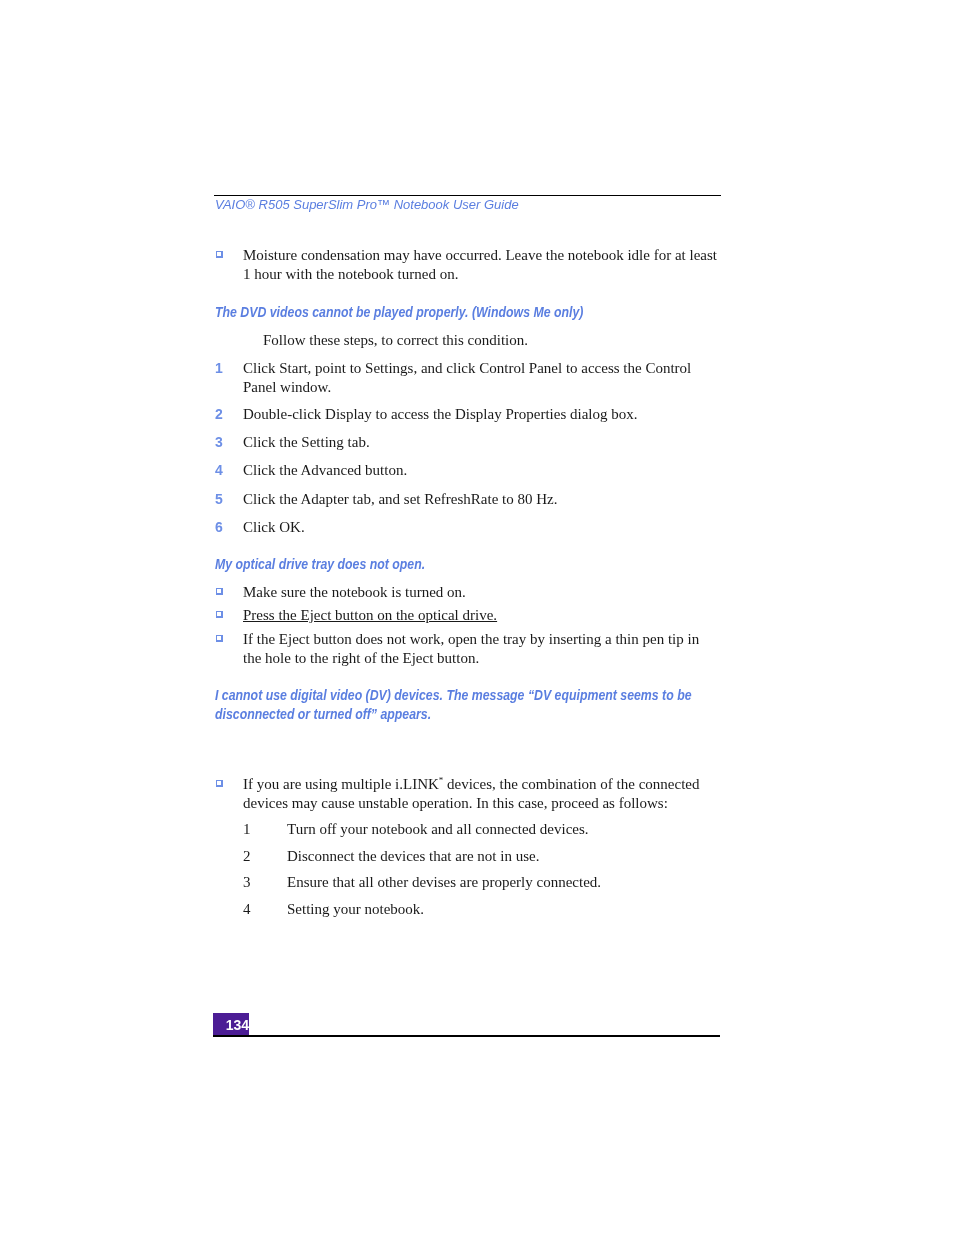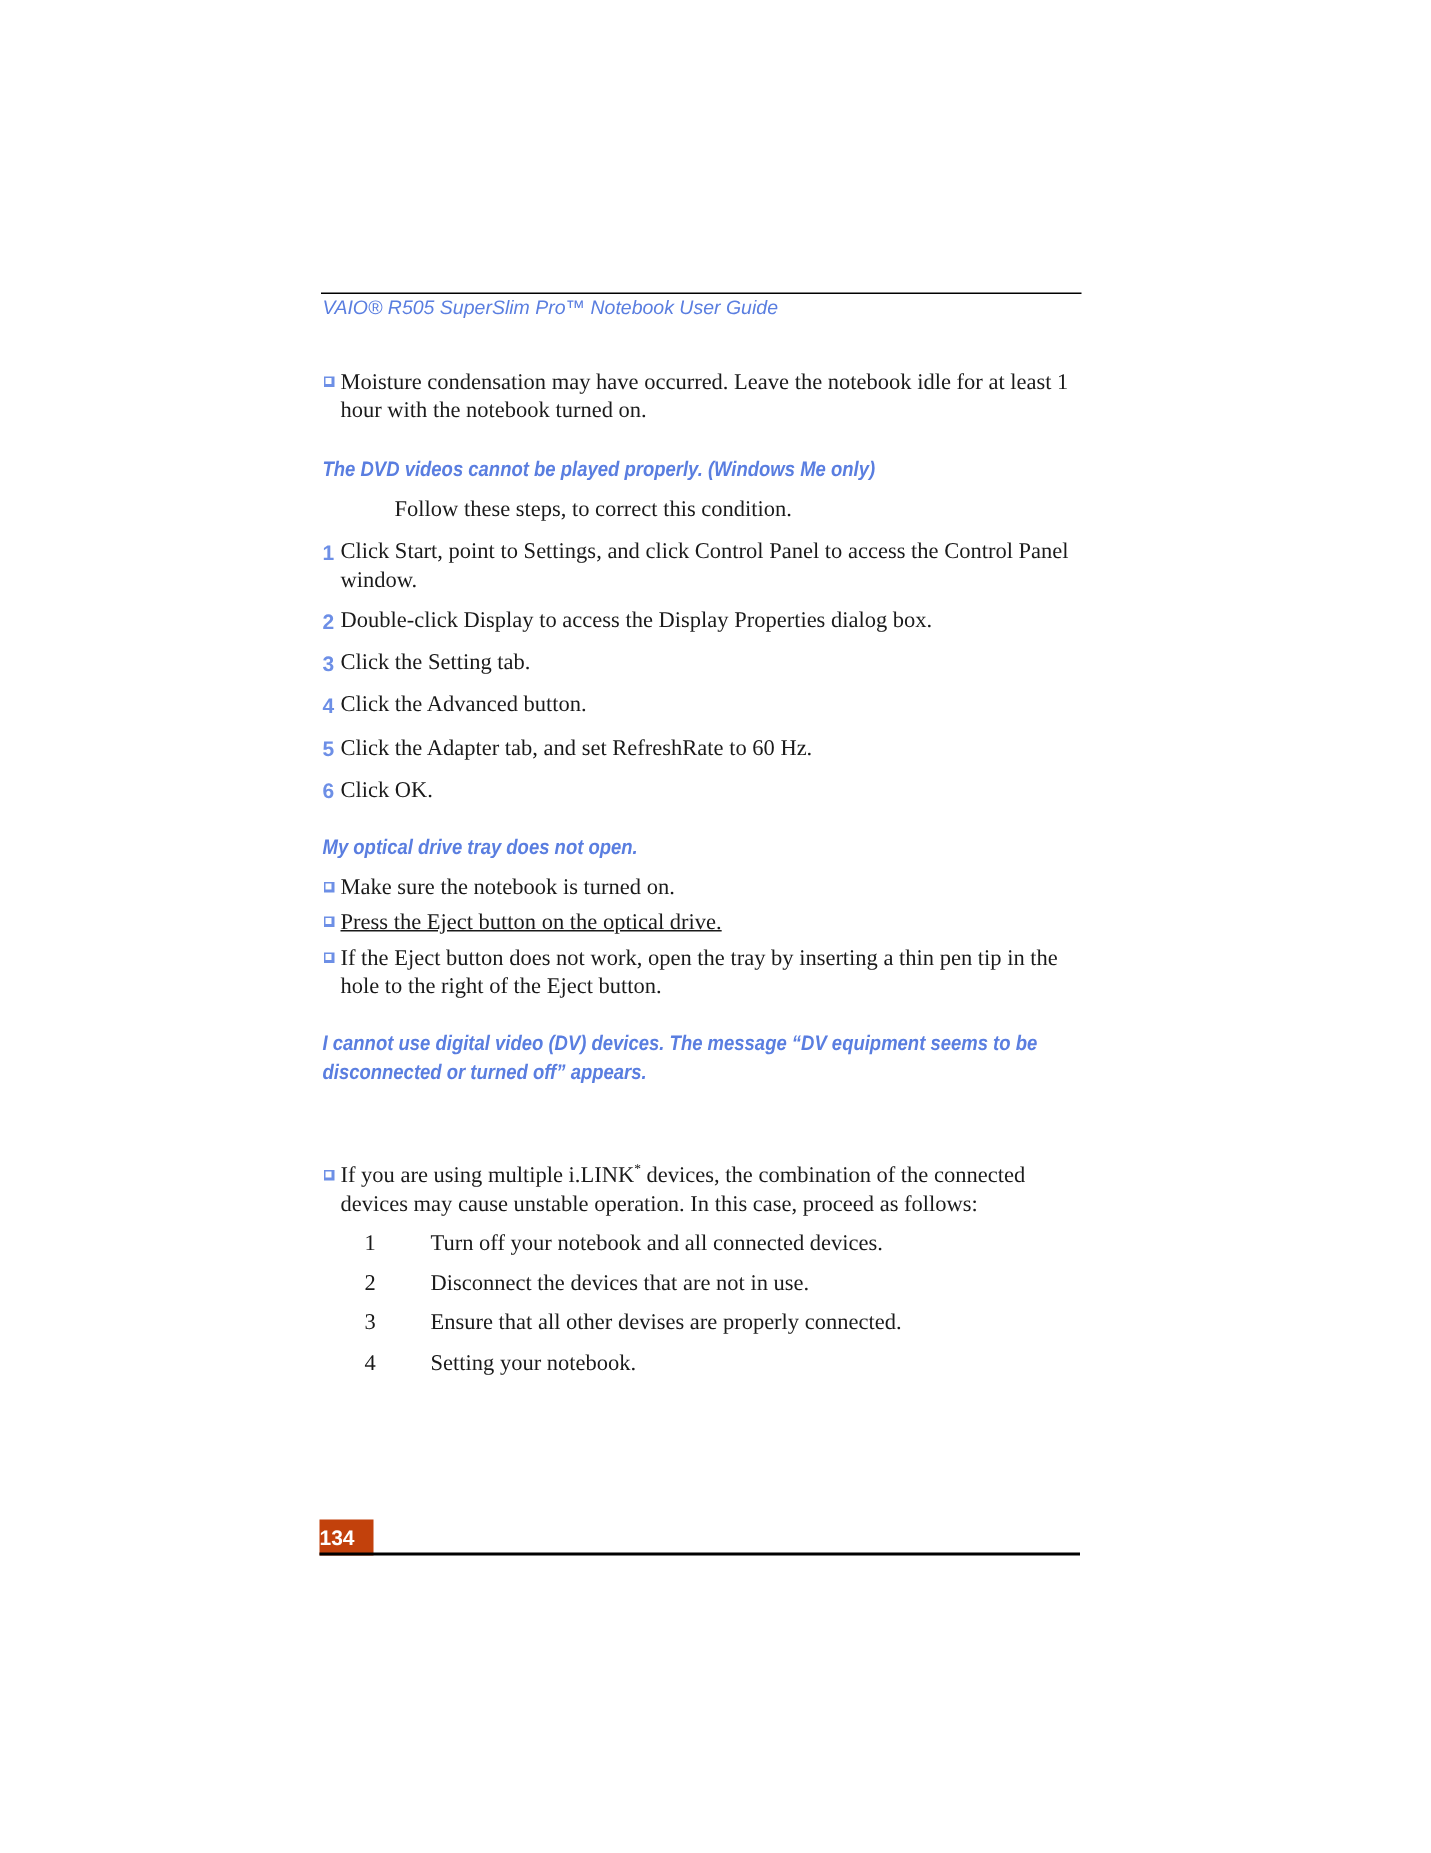--- a/index.html
+++ b/index.html
@@ -6,27 +6,27 @@
   body { width: 954px; height: 1235px; position: relative; font-family: "Liberation Serif", serif; color: #1a1a1a; }
   .page { position: absolute; left: 0; top: 0; width: 954px; height: 1235px; padding-left: 12px; }
   .top-rule { position: absolute; left: 214px; top: 195px; width: 507px; height: 1px; background: #000; }
   .running-head { position: absolute; left: 215px; top: 197px; font-family: "Liberation Sans", sans-serif; font-style: italic; font-size: 13px; color: #5a7ee0; }
   .abs { position: absolute; left: 215px; width: 506px; }
   .body-text { font-size: 15px; line-height: 19px; margin-left: 48px; }
   .bullet-row, .step-row { position: absolute; left: 215px; width: 506px; font-size: 15px; line-height: 19px; }
   .marker { position: absolute; left: 0; top: 0; }
   .bullet-box { position: absolute; left: 1px; top: 5px; width: 7px; height: 7px; border: 1px solid #6d8fe6; border-right-width: 2px; border-bottom-width: 2px; box-sizing: border-box; }
   .step-num { font-family: "Liberation Sans", sans-serif; font-weight: bold; font-size: 14px; color: #6d8fe6; }
-  .item-text { margin-left: 12px; display: block; }
+  .item-text { margin-left: 28px; display: block; }
   .heading { position: absolute; left: 215px; width: 510px; font-family: "Liberation Sans", sans-serif; font-weight: bold; font-style: italic; font-size: 14px; line-height: 19px; color: #5a7ee0; transform: scaleX(0.88); transform-origin: left top; width: 580px; }
   .sub-step { position: absolute; left: 243px; width: 480px; font-size: 15px; line-height: 19px; }
   .sub-num { position: absolute; left: 0; top: 0; }
   .sub-text { margin-left: 44px; display: block; }
   sup { font-size: 9px; line-height: 0; }
-  .footer-box { position: absolute; left: 213px; top: 1013px; width: 36px; height: 24px; background: #c2410c; color: #fff; font-family: "Liberation Sans", sans-serif; font-weight: bold; font-size: 14px; line-height: 24px; text-align: left; }
+  .footer-box { position: absolute; left: 213px; top: 1013px; width: 36px; height: 24px; background: #4c1d95; color: #fff; font-family: "Liberation Sans", sans-serif; font-weight: bold; font-size: 14px; line-height: 24px; text-align: right; }
   .bottom-rule { position: absolute; left: 213px; top: 1035px; width: 507px; height: 2px; background: #000; }
 </style>
 </head>
 <body>
 
 <div class="page">
 
   <div class="top-rule"></div>
   <div class="running-head">VAIO® R505 SuperSlim Pro™ Notebook User Guide</div>
 
@@ -49,21 +49,21 @@
   <div class="step-row" style="top:433px;">
     <span class="marker step-num">3</span>
     <span class="item-text">Click the Setting tab.</span>
   </div>
   <div class="step-row" style="top:461px;">
     <span class="marker step-num">4</span>
     <span class="item-text">Click the Advanced button.</span>
   </div>
   <div class="step-row" style="top:490px;">
     <span class="marker step-num">5</span>
-    <span class="item-text">Click the Adapter tab, and set RefreshRate to 60 Hz.</span>
+    <span class="item-text">Click the Adapter tab, and set RefreshRate to 80 Hz.</span>
   </div>
   <div class="step-row" style="top:518px;">
     <span class="marker step-num">6</span>
     <span class="item-text">Click OK.</span>
   </div>
 
   <div class="heading" style="top:555px;">My optical drive tray does not open.</div>
 
   <div class="bullet-row" style="top:583px;">
     <span class="bullet-box"></span>

